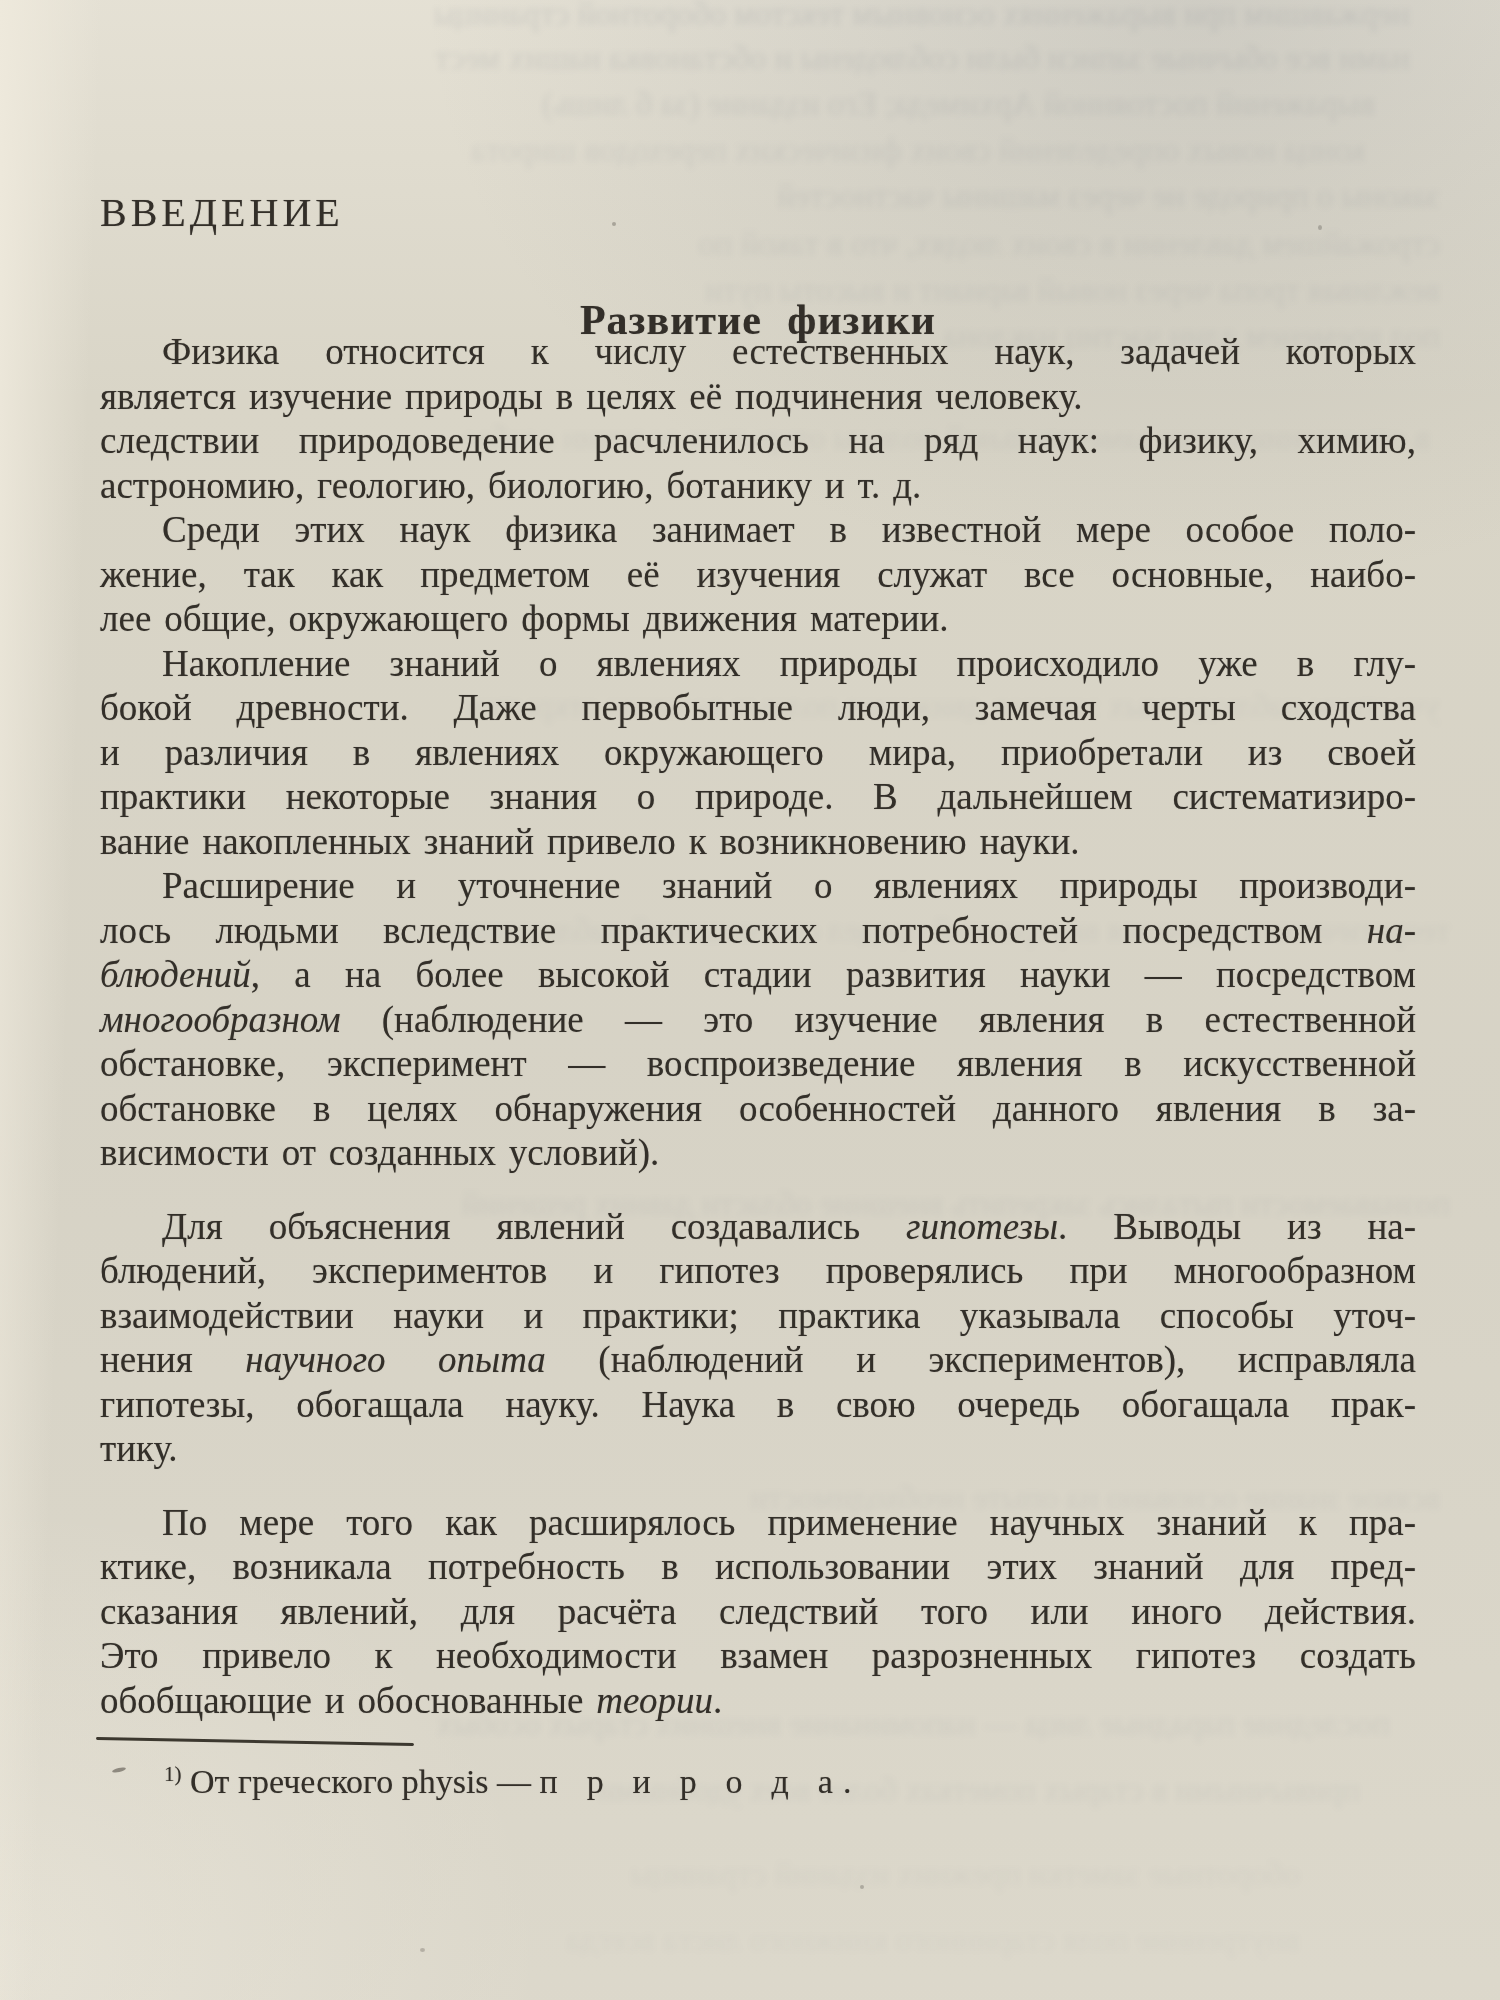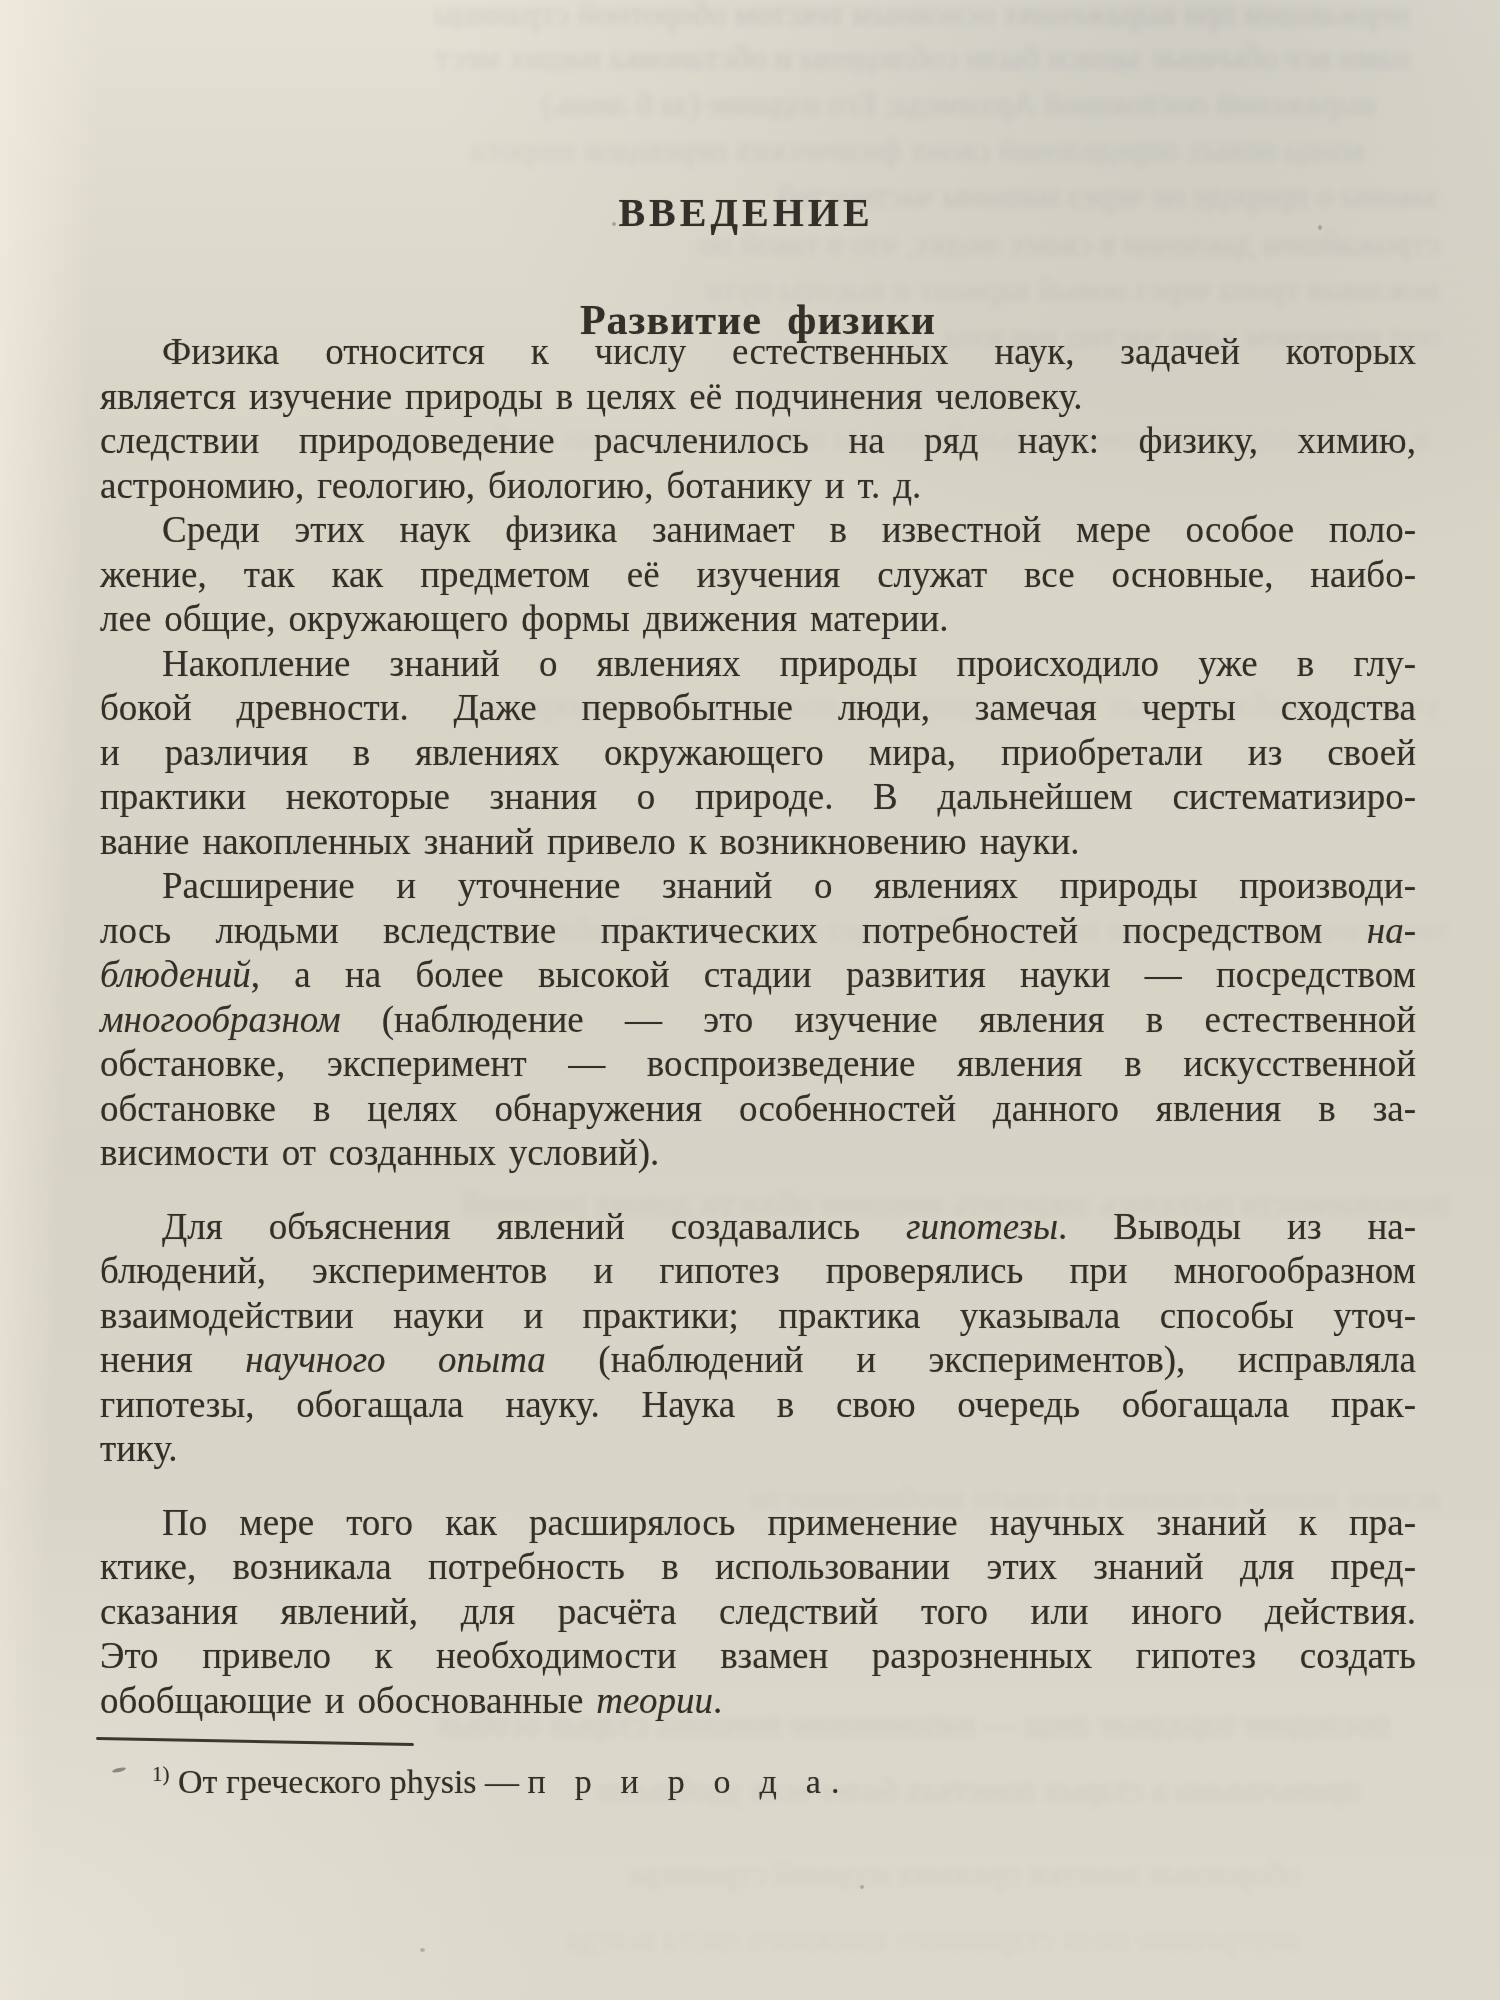--- a/index.html
+++ b/index.html
@@ -10,22 +10,22 @@
     font-family:"Liberation Serif","DejaVu Serif",serif;
     background-color:#d9d5c7;
     background-image:
       radial-gradient(ellipse 1250px 950px at 80% 0%, rgba(128,132,136,0.22), transparent 62%),
       linear-gradient(92deg, #eee9dc 0%, rgba(238,233,220,0) 6.5%),
       linear-gradient(180deg, rgba(238,234,223,0.55) 0%, rgba(238,234,223,0) 20%, rgba(206,202,192,0.22) 58%, rgba(226,222,211,0.35) 100%),
       radial-gradient(ellipse 900px 750px at 0% 98%, rgba(242,238,226,0.55), transparent 60%);
   }
   .ink{color:#332f29;text-shadow:0 0 1px rgba(51,47,41,0.38);}
   .title{
-    position:absolute;left:88px;top:162px;width:1316px;
-    text-align:center;font-weight:bold;font-size:40px;line-height:48px;
+    position:absolute;left:100px;top:162px;width:1316px;
+    text-align:left;font-weight:normal;font-size:40px;line-height:48px;
     letter-spacing:4px;
   }
   .subtitle{
     position:absolute;left:100px;top:260px;width:1316px;
     text-align:center;font-weight:bold;font-size:42px;line-height:50px;
     letter-spacing:1px;word-spacing:14px;
   }
   .bodytext{
     position:absolute;left:100px;top:330px;width:1316px;
     font-size:37px;line-height:44.5px;word-spacing:0.10em;
@@ -35,21 +35,21 @@
   .line{text-align:justify;text-align-last:justify;}
   .line.first{text-indent:62px;}
   .line.end{text-align-last:auto;}
   .line i{font-style:italic;}
   sup{font-size:0.62em;line-height:0;}
   .footnote-rule{
     position:absolute;left:96px;top:1740px;width:318px;height:3px;
     background:#3c382f;border-radius:2px;transform:rotate(1.1deg);
   }
   .footnote{
-    position:absolute;left:88px;top:1758px;width:1316px;
+    position:absolute;left:100px;top:1758px;width:1316px;
     font-size:34px;line-height:48px;text-indent:64px;
   }
   .spaced{letter-spacing:0.30em;}
   .bleed{
     position:absolute;white-space:nowrap;overflow:hidden;height:44px;
     font-size:33px;color:#636c7a;
     transform:scaleX(-1);filter:blur(3px);
     pointer-events:none;
   }
   .speck{position:absolute;background:#4a463e;border-radius:50%;opacity:.55;}

